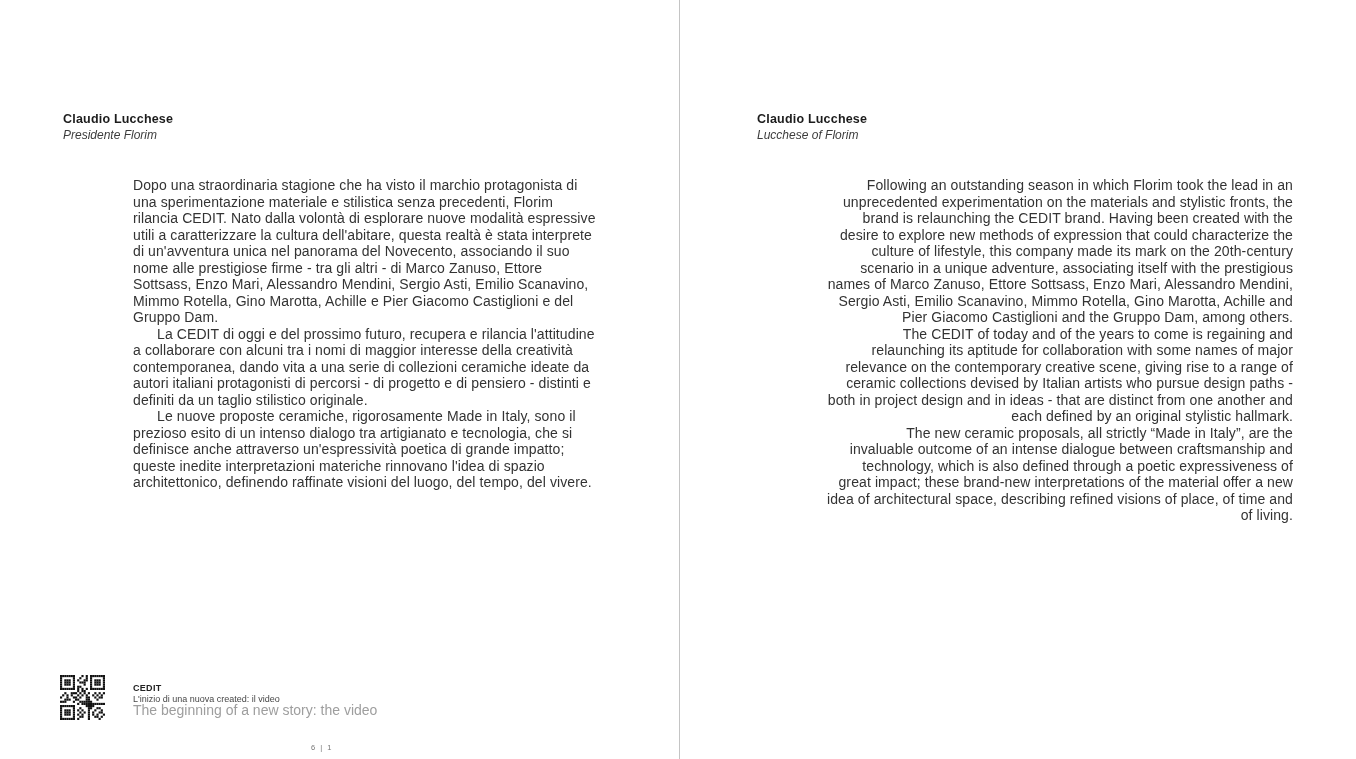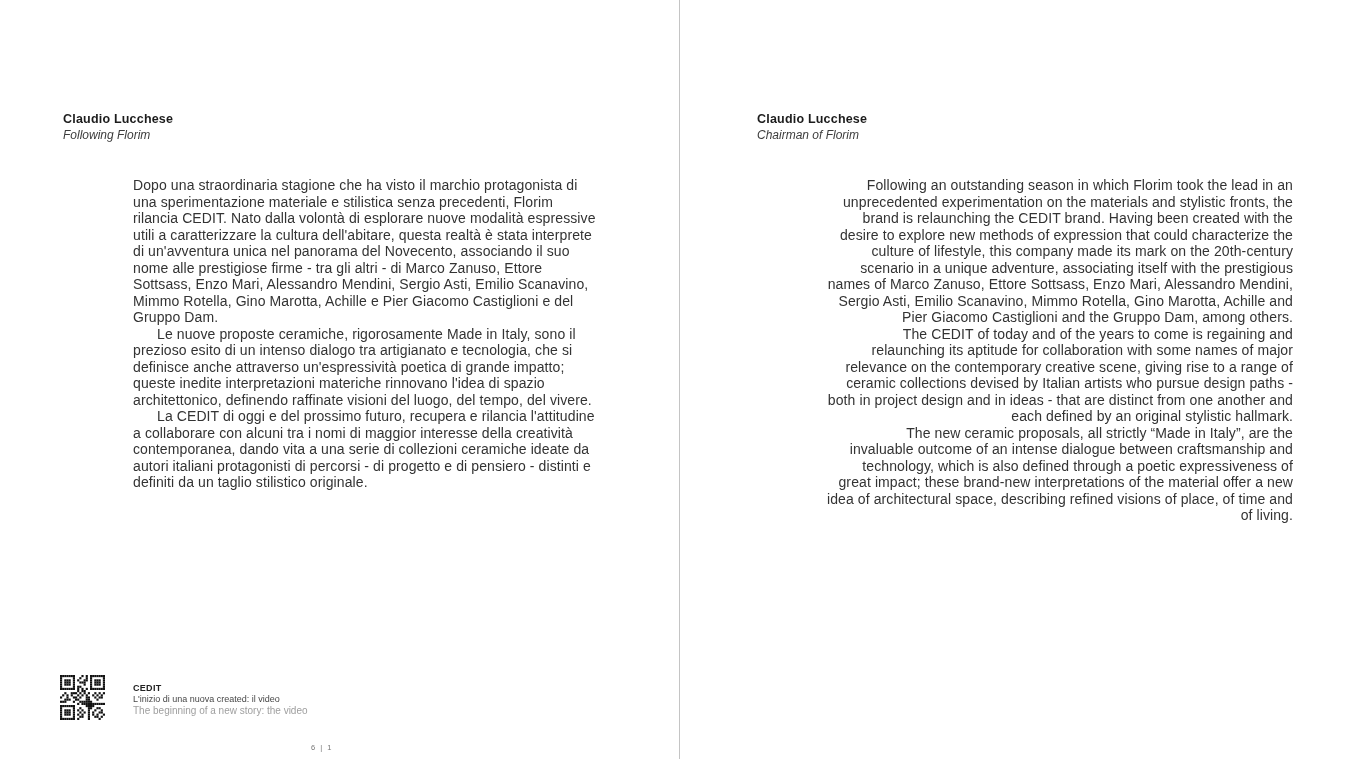--- a/index.html
+++ b/index.html
@@ -64,48 +64,48 @@
   .qr-svg rect { fill: #111111; }
   .qr-caption { margin-left: 28px; padding-top: 8px; }
   .qr-title {
     font-size: 9px;
     font-weight: bold;
     color: #222222;
     line-height: 11px;
     letter-spacing: 0.3px;
   }
   .qr-line-it { font-size: 9px; color: #474747; line-height: 11px; }
-  .qr-line-en { font-size: 10px; color: #9e9e9e; line-height: 11px; }
+  .qr-line-en { font-size: 14px; color: #9e9e9e; line-height: 11px; }
 
   .page-number {
     position: absolute;
     left: 322px;
     top: 726px;
     transform: translateX(-50%);
     font-size: 7.5px;
     color: #777777;
     letter-spacing: 1.5px;
     white-space: nowrap;
   }
 </style>
 </head>
 <body>
 
 <div class="spread">
 
   <section class="page left">
     <header class="byline">
       <div class="author">Claudio Lucchese</div>
-      <div class="role">Following Florim</div>
+      <div class="role">Presidente Florim</div>
     </header>
 
     <div class="body-text">
       <p>Dopo una straordinaria stagione che ha visto il marchio protagonista di una sperimentazione materiale e stilistica senza precedenti, Florim rilancia CEDIT. Nato dalla volontà di esplorare nuove modalità espressive utili a caratterizzare la cultura dell'abitare, questa realtà è stata interprete di un'avventura unica nel panorama del Novecento, associando il suo nome alle prestigiose firme - tra gli altri - di Marco Zanuso, Ettore Sottsass, Enzo Mari, Alessandro Mendini, Sergio Asti, Emilio Scanavino, Mimmo Rotella, Gino Marotta, Achille e Pier Giacomo Castiglioni e del Gruppo Dam.</p>
+      <p class="indent">La CEDIT di oggi e del prossimo futuro, recupera e rilancia l'attitudine a collaborare con alcuni tra i nomi di maggior interesse della creatività contemporanea, dando vita a una serie di collezioni ceramiche ideate da autori italiani protagonisti di percorsi - di progetto e di pensiero - distinti e definiti da un taglio stilistico originale.</p>
       <p class="indent">Le nuove proposte ceramiche, rigorosamente Made in Italy, sono il prezioso esito di un intenso dialogo tra artigianato e tecnologia, che si definisce anche attraverso un'espressività poetica di grande impatto; queste inedite interpretazioni materiche rinnovano l'idea di spazio architettonico, definendo raffinate visioni del luogo, del tempo, del vivere.</p>
-      <p class="indent">La CEDIT di oggi e del prossimo futuro, recupera e rilancia l'attitudine a collaborare con alcuni tra i nomi di maggior interesse della creatività contemporanea, dando vita a una serie di collezioni ceramiche ideate da autori italiani protagonisti di percorsi - di progetto e di pensiero - distinti e definiti da un taglio stilistico originale.</p>
     </div>
 
     <div class="qr-block">
       <svg class="qr-svg" xmlns="http://www.w3.org/2000/svg" viewBox="0 0 42 42">
           <rect x="0" y="0" width="2" height="2"></rect>
           <rect x="2" y="0" width="2" height="2"></rect>
           <rect x="4" y="0" width="2" height="2"></rect>
           <rect x="6" y="0" width="2" height="2"></rect>
           <rect x="8" y="0" width="2" height="2"></rect>
           <rect x="10" y="0" width="2" height="2"></rect>
@@ -324,21 +324,21 @@
     </div>
 
     <div class="page-number">6 | 1</div>
   </section>
 
   <div class="divider"></div>
 
   <section class="page right">
     <header class="byline">
       <div class="author">Claudio Lucchese</div>
-      <div class="role">Chairman of Florim</div>
+      <div class="role">Lucchese of Florim</div>
     </header>
 
     <div class="body-text">
       <p>Following an outstanding season in which Florim took the lead in an unprecedented experimentation on the materials and stylistic fronts, the brand is relaunching the CEDIT brand. Having been created with the desire to explore new methods of expression that could characterize the culture of lifestyle, this company made its mark on the 20th-century scenario in a unique adventure, associating itself with the prestigious names of Marco Zanuso, Ettore Sottsass, Enzo Mari, Alessandro Mendini, Sergio Asti, Emilio Scanavino, Mimmo Rotella, Gino Marotta, Achille and Pier Giacomo Castiglioni and the Gruppo Dam, among others.</p>
       <p class="indent">The CEDIT of today and of the years to come is regaining and relaunching its aptitude for collaboration with some names of major relevance on the contemporary creative scene, giving rise to a range of ceramic collections devised by Italian artists who pursue design paths - both in project design and in ideas - that are distinct from one another and each defined by an original stylistic hallmark.</p>
       <p class="indent">The new ceramic proposals, all strictly “Made in Italy”, are the invaluable outcome of an intense dialogue between craftsmanship and technology, which is also defined through a poetic expressiveness of great impact; these brand-new interpretations of the material offer a new idea of architectural space, describing refined visions of place, of time and of living.</p>
     </div>
   </section>
 
 </div>

